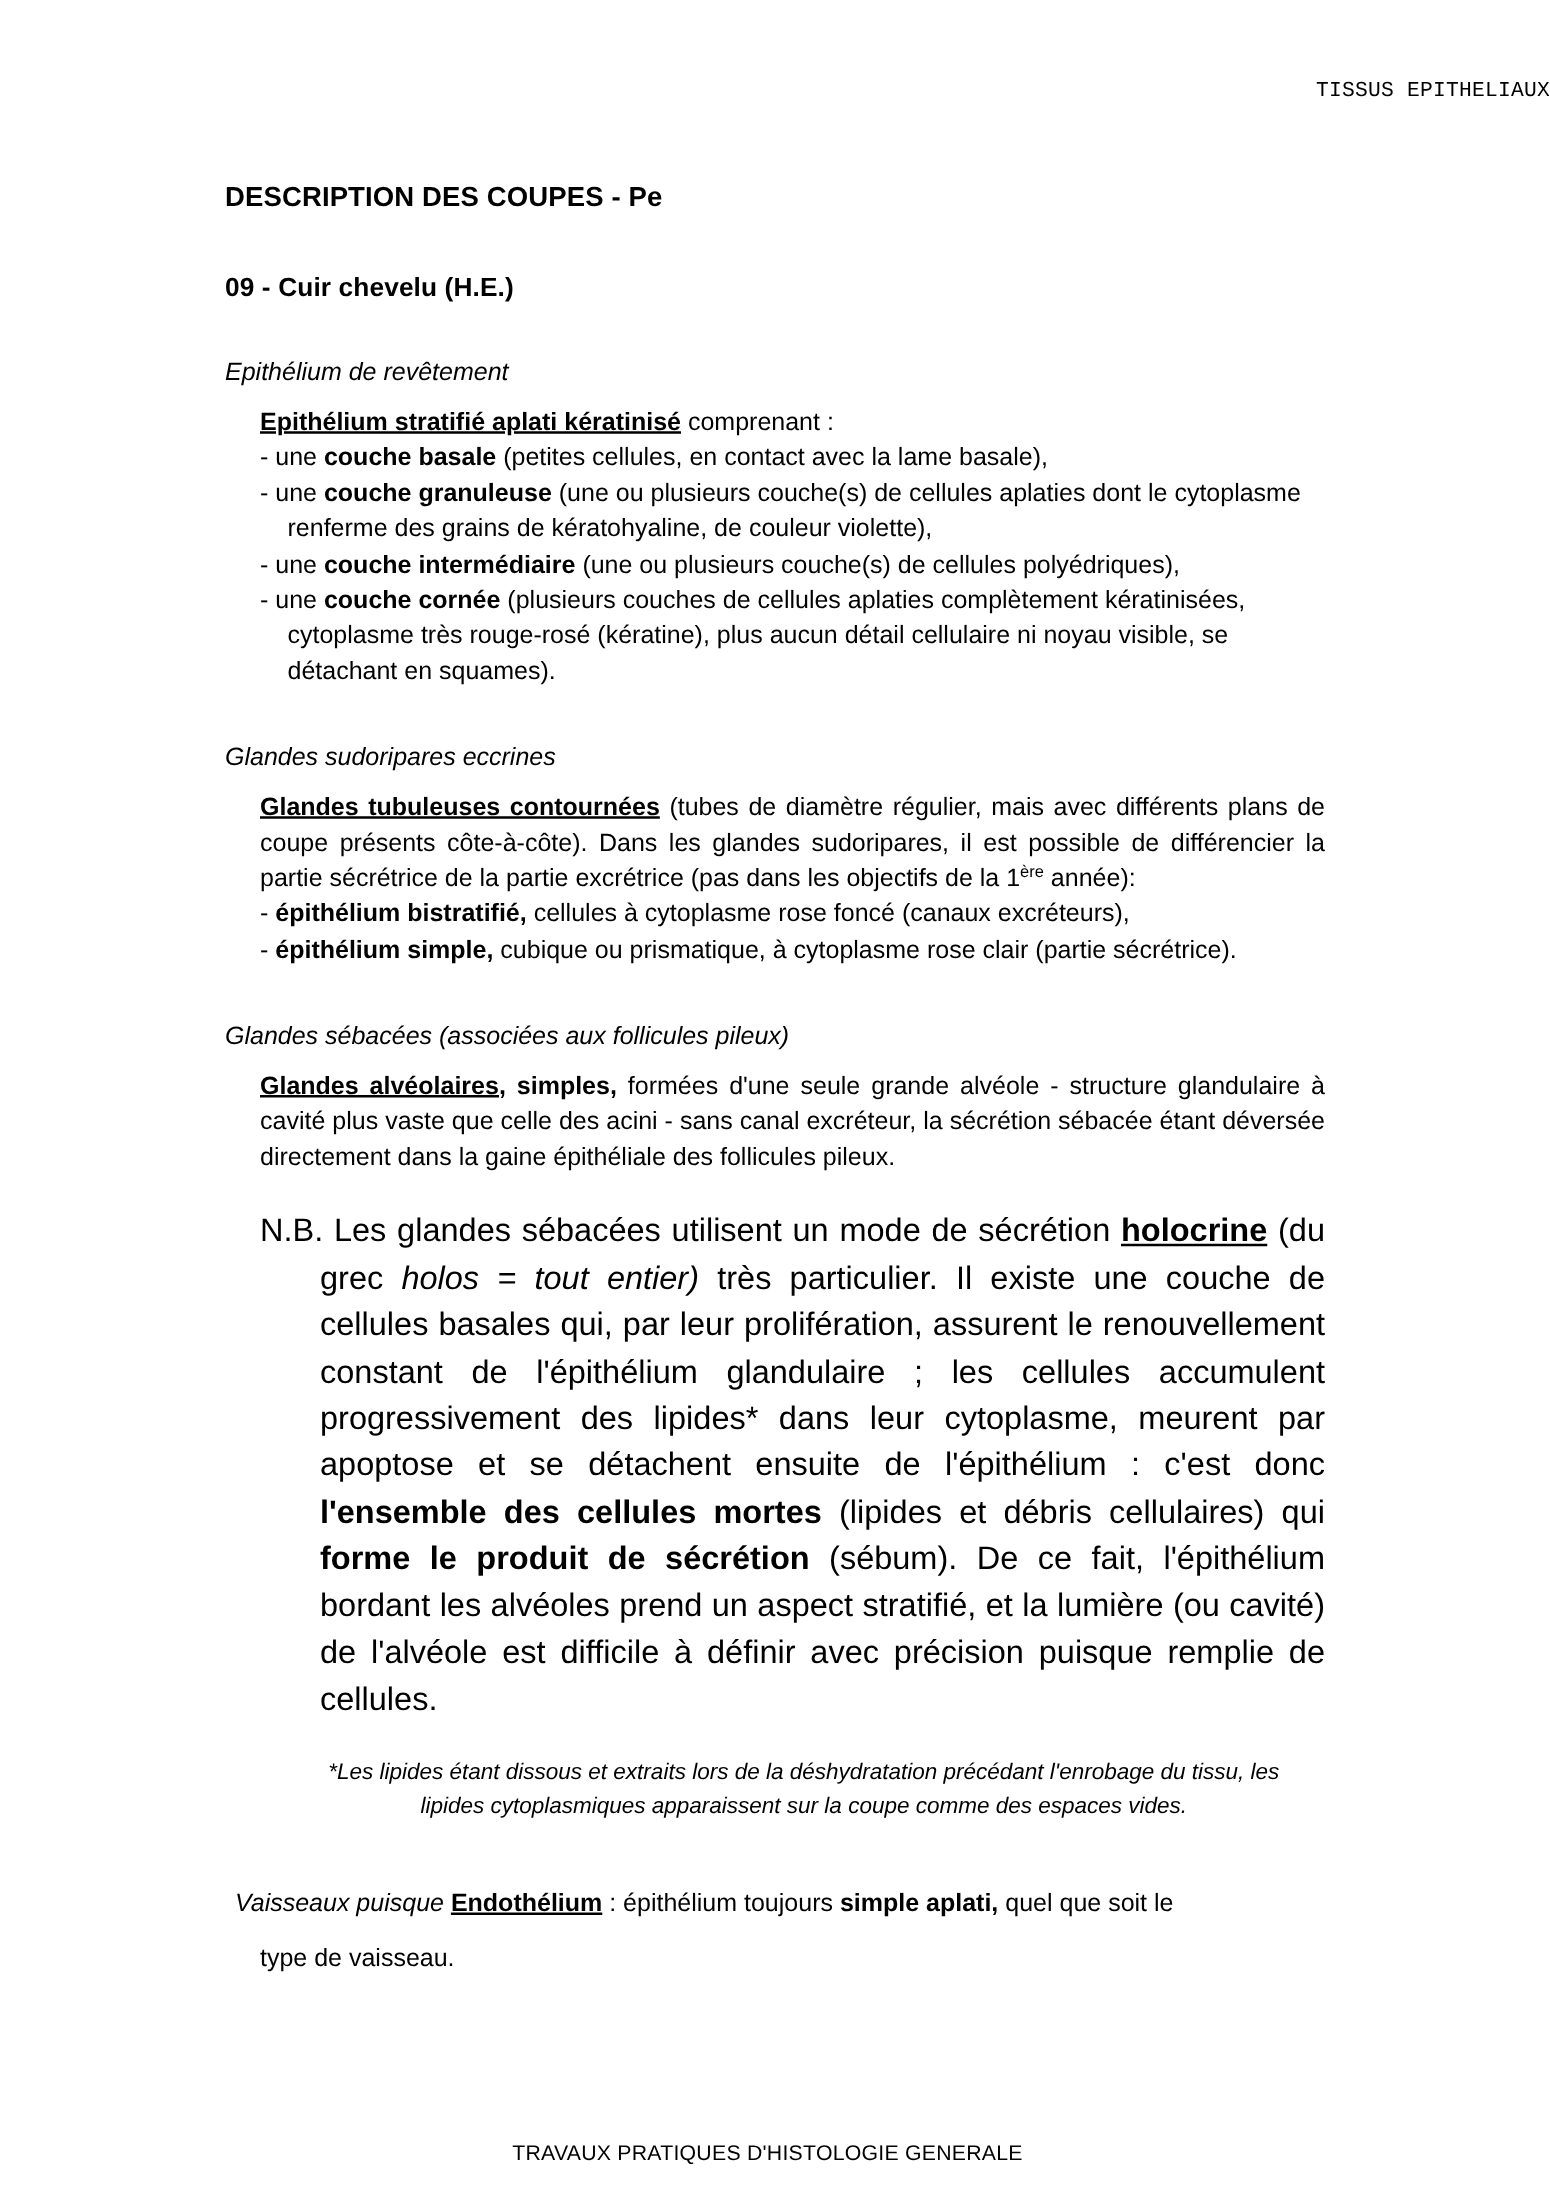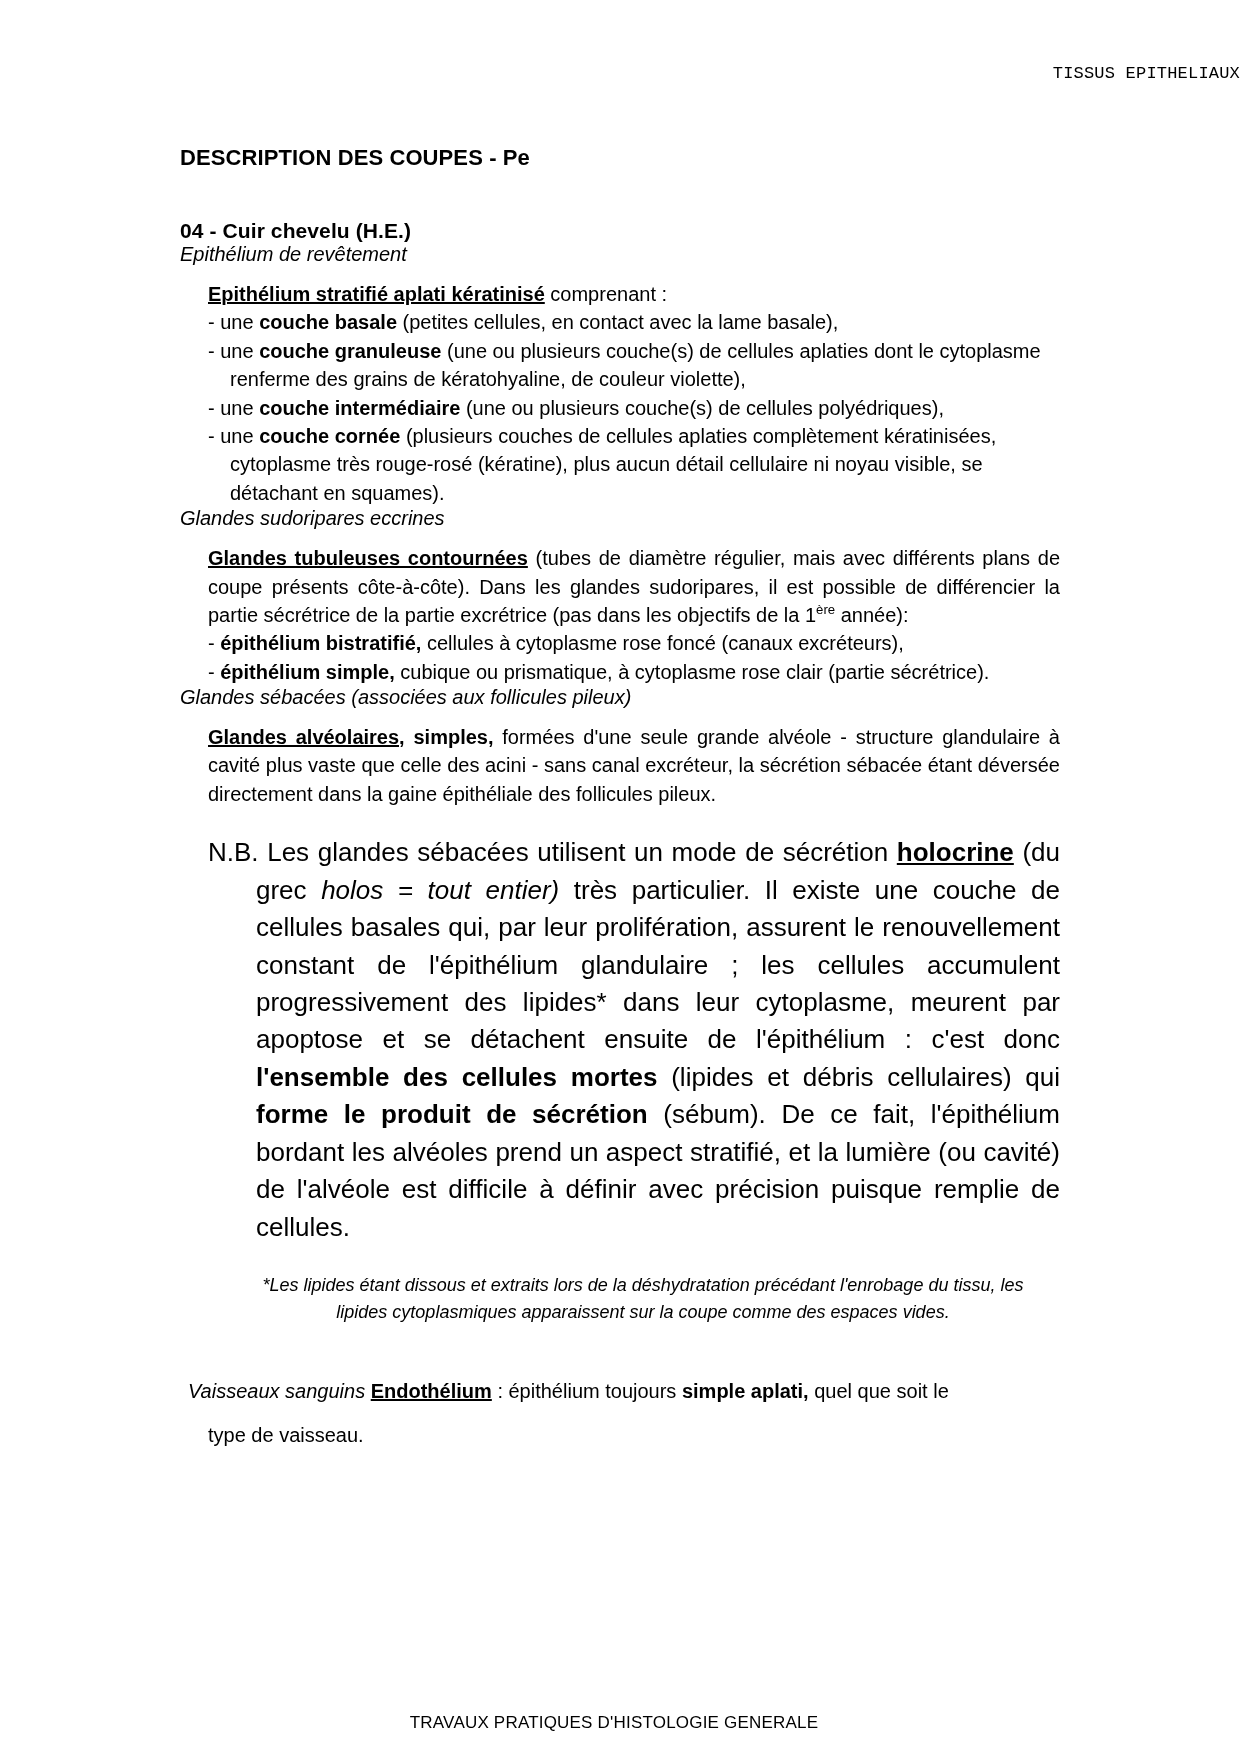--- a/index.html
+++ b/index.html
@@ -42,20 +42,21 @@
   }
   .section-title {
     font-size: 21px;
     font-weight: bold;
     margin-top: 48px;
     letter-spacing: 0.1px;
   }
   .sub-italic {
     font-style: italic;
     font-size: 20px;
+    margin-top: 44px;
   }
   .sub-italic.tight {
   }
   .block {
     margin-left: 28px;
     margin-top: 14px;
     font-size: 20px;
     line-height: 1.42;
   }
   .block.justified {
@@ -131,21 +132,21 @@
 <body>
 
 <div class="page">
 
   <div class="running-head">TISSUS EPITHELIAUX</div>
 
   <div class="content">
 
     <div class="doc-title">DESCRIPTION DES COUPES - Pe</div>
 
-    <div class="section-title">04 - Cuir chevelu (H.E.)</div>
+    <div class="section-title">09 - Cuir chevelu (H.E.)</div>
 
     <div class="sub-italic">Epithélium de revêtement</div>
 
     <div class="block">
       <span class="lead"><span class="u-bold">Epithélium stratifié aplati kératinisé</span><span> comprenant :</span></span>
 
       <span class="hang"><span>- une </span><b>couche basale</b><span> (petites cellules, en contact avec la lame basale),</span></span>
 
       <span class="hang"><span>- une </span><b>couche granuleuse</b><span> (une ou plusieurs couche(s) de cellules aplaties dont le cytoplasme renferme des grains de kératohyaline, de couleur violette),</span></span>
 
@@ -167,21 +168,21 @@
     <div class="sub-italic tight">Glandes sébacées (associées aux follicules pileux)</div>
 
     <div class="block justified">
       <span class="lead"><span class="u-bold">Glandes alvéolaires,</span><b> simples,</b><span> formées d'une seule grande alvéole - structure glandulaire à cavité plus vaste que celle des acini - sans canal excréteur, la sécrétion sébacée étant déversée directement dans la gaine épithéliale des follicules pileux.</span></span>
     </div>
 
     <div class="nb-block"><span>N.B.</span><span> Les glandes sébacées utilisent un mode de sécrétion </span><b style="text-decoration:underline;">holocrine</b><span> (du grec </span><i>holos = tout entier)</i><span> très particulier. Il existe une couche de cellules basales qui, par leur prolifération, assurent le renouvellement constant de l'épithélium glandulaire ; les cellules accumulent progressivement des lipides* dans leur cytoplasme, meurent par apoptose et se détachent ensuite de l'épithélium : c'est donc </span><b>l'ensemble des cellules mortes</b><span> (lipides et débris cellulaires) qui </span><b>forme le produit de sécrétion</b><span> (sébum). De ce fait, l'épithélium bordant les alvéoles prend un aspect stratifié, et la lumière (ou cavité) de l'alvéole est difficile à définir avec précision puisque remplie de cellules.</span></div>
 
     <div class="footnote">*Les lipides étant dissous et extraits lors de la déshydratation précédant l'enrobage du tissu, les lipides cytoplasmiques apparaissent sur la coupe comme des espaces vides.</div>
 
-    <div class="vessel"><i class="lbl">Vaisseaux sanguins </i><span class="u-bold">Endothélium</span><span> : épithélium toujours </span><b>simple aplati,</b><span> quel que soit le</span>
+    <div class="vessel"><i class="lbl">Vaisseaux puisque </i><span class="u-bold">Endothélium</span><span> : épithélium toujours </span><b>simple aplati,</b><span> quel que soit le</span>
       <span class="vessel-second">type de vaisseau.</span>
     </div>
 
   </div>
 
   <div class="footer">TRAVAUX PRATIQUES D'HISTOLOGIE GENERALE</div>
 
 </div>
 
 </body></html>

